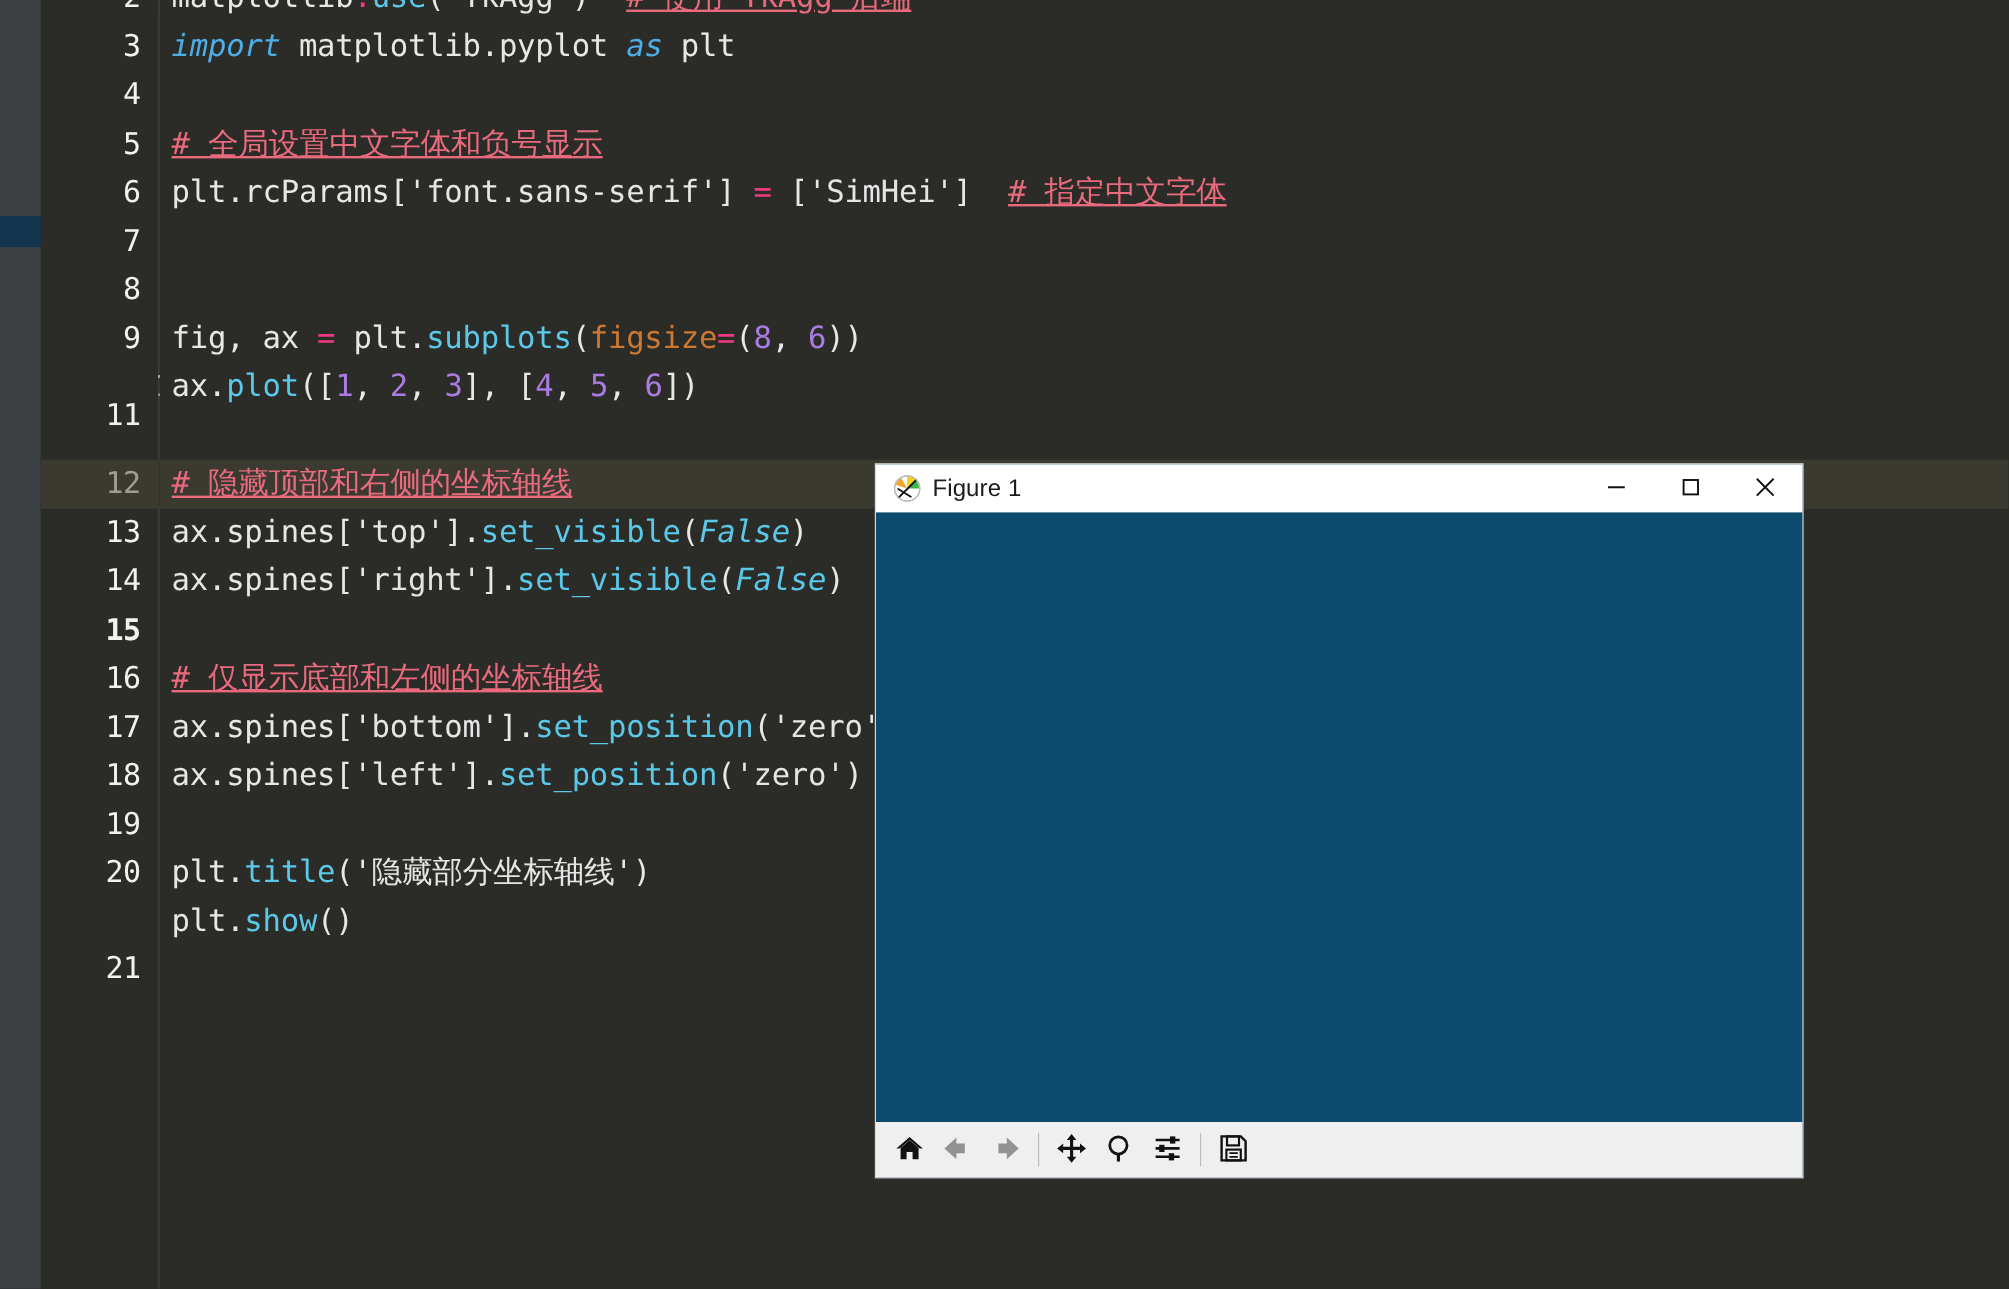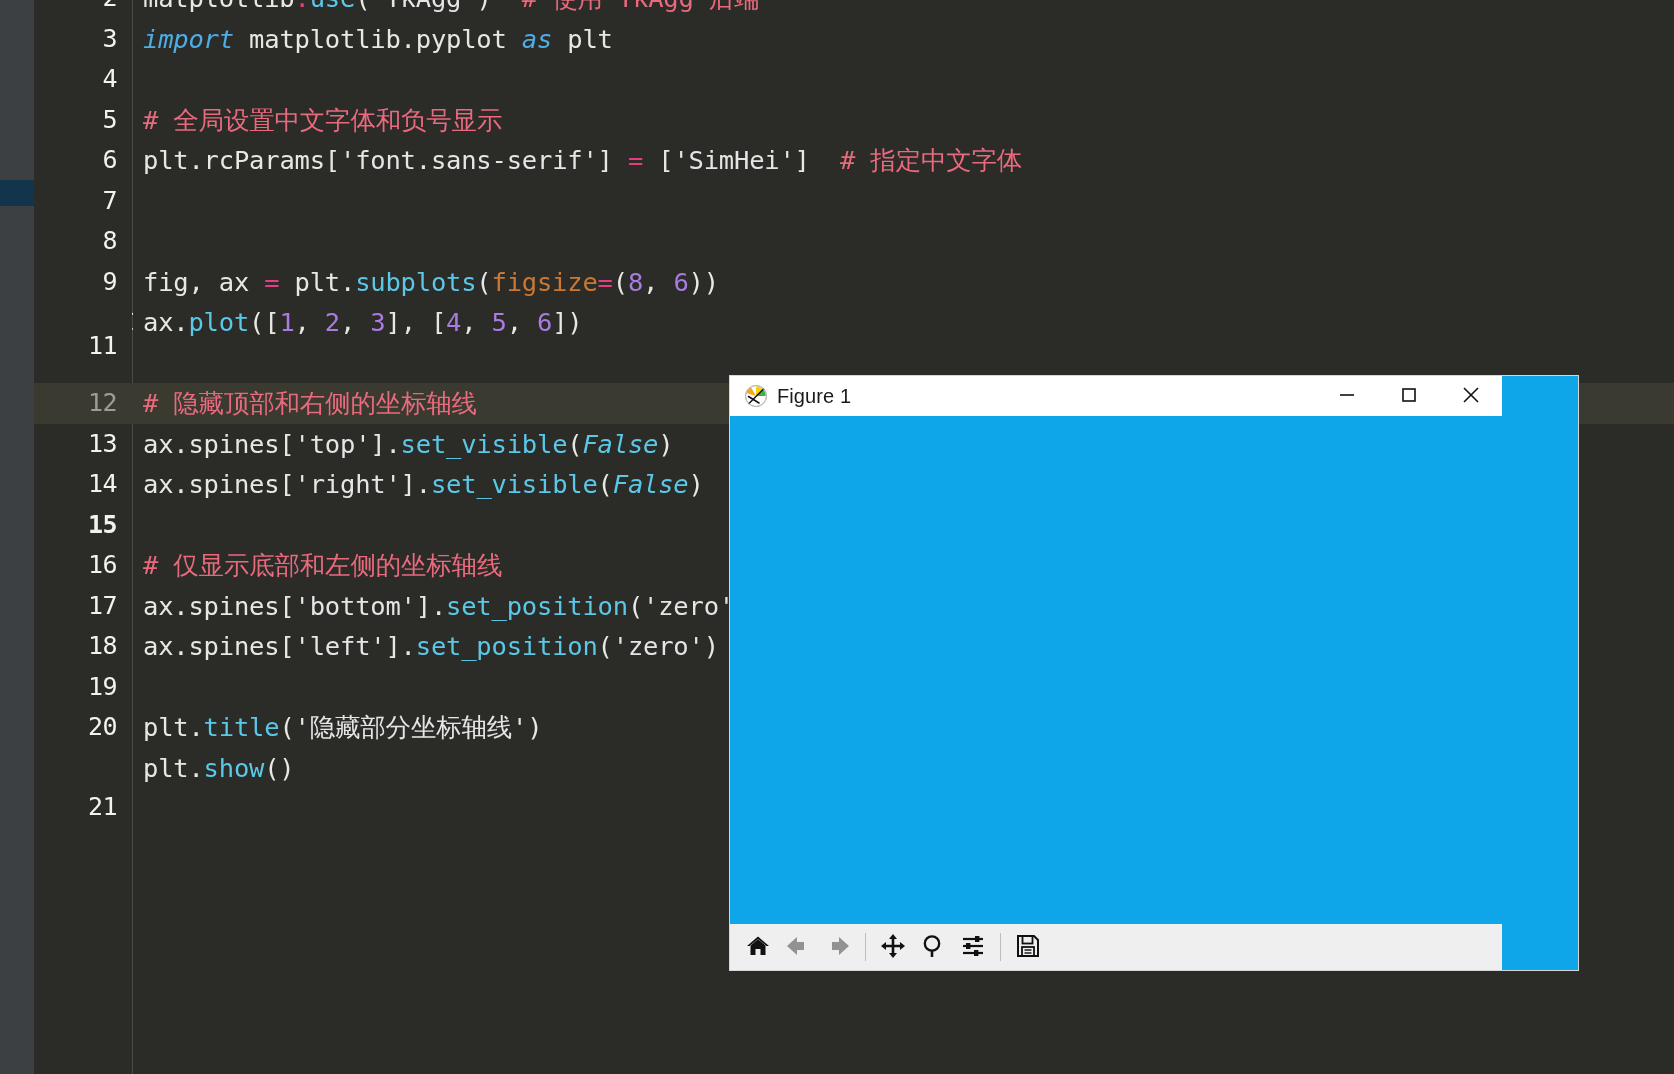--- a/index.html
+++ b/index.html
@@ -83,33 +83,33 @@
     font-size: 25.5px;
     line-height: 40.5px;
     letter-spacing: -0.2px;
     color: #e8e8e3;
   }
 
   
   .t-kw      { color: #4eade5; font-style: italic; }
   .t-fn      { color: #5bc8e8; }
   .t-str     { color: #e5e5e5; }
-  .t-cmt     { color: #e96a7d; }
+  .t-cmt     { color: #e96a7d; text-decoration: underline; }
   .t-num     { color: #a97ce0; }
   .t-op      { color: #ec3a82; }
   .t-kwarg   { color: #cc7832; }
   .t-plain   { color: #e8e8e3; }
   .t-const   { color: #5bc8e8; font-style: italic; }
 
   
   .figure-window {
     position: absolute;
-    left: 730px; top: 376px;
-    width: 848px; height: 594px;
-    background: #0ea5e9;
+    left: 730px; top: 387px;
+    width: 772px; height: 594px;
+    background: #0c4a6e;
     box-shadow: 0 0 0 1px #d6d6d6;
   }
   .figure-titlebar {
     position: absolute; left: 0; top: 0;
     width: 772px; height: 40px;
     background: #ffffff;
     display: flex; align-items: center;
   }
   .fig-icon {
     width: 24px; height: 24px;

